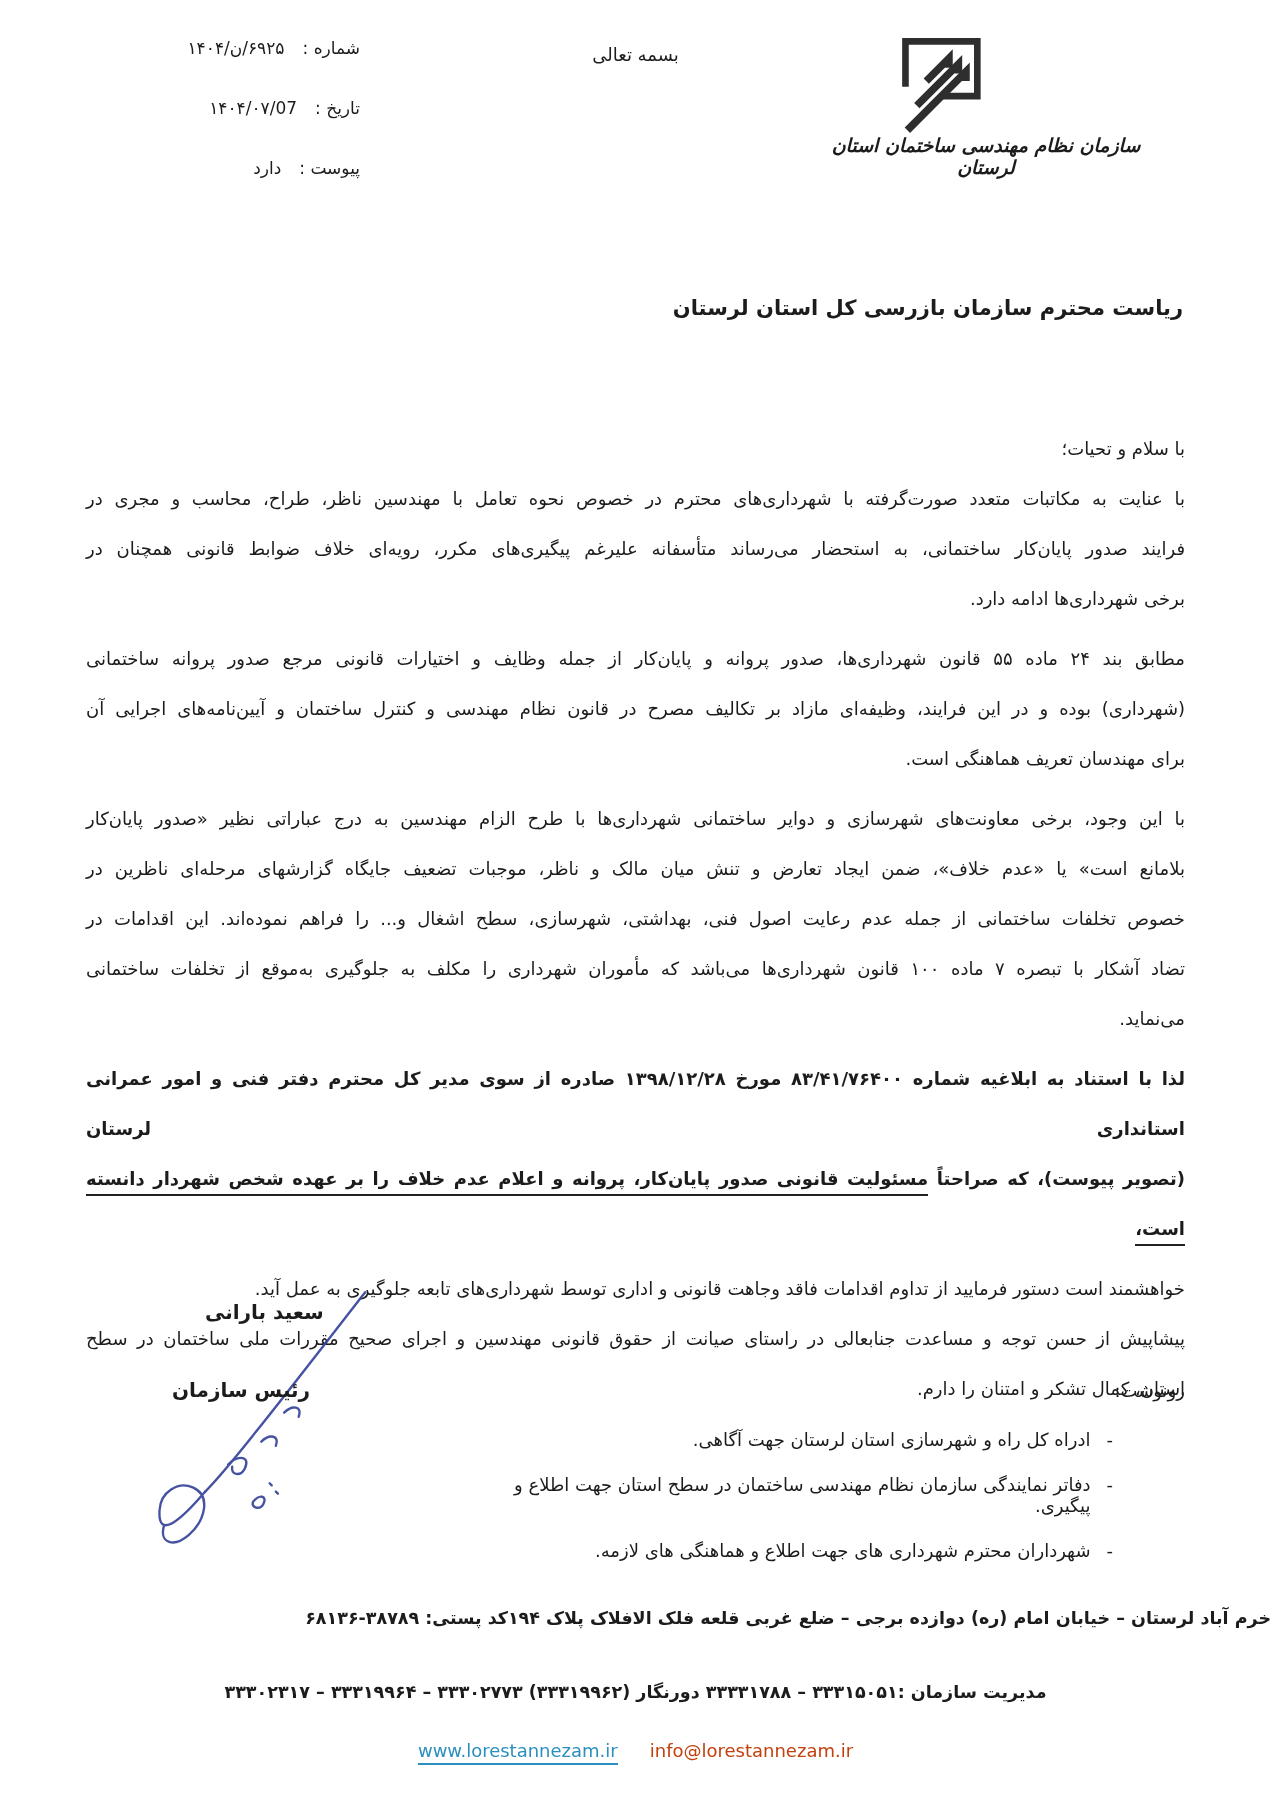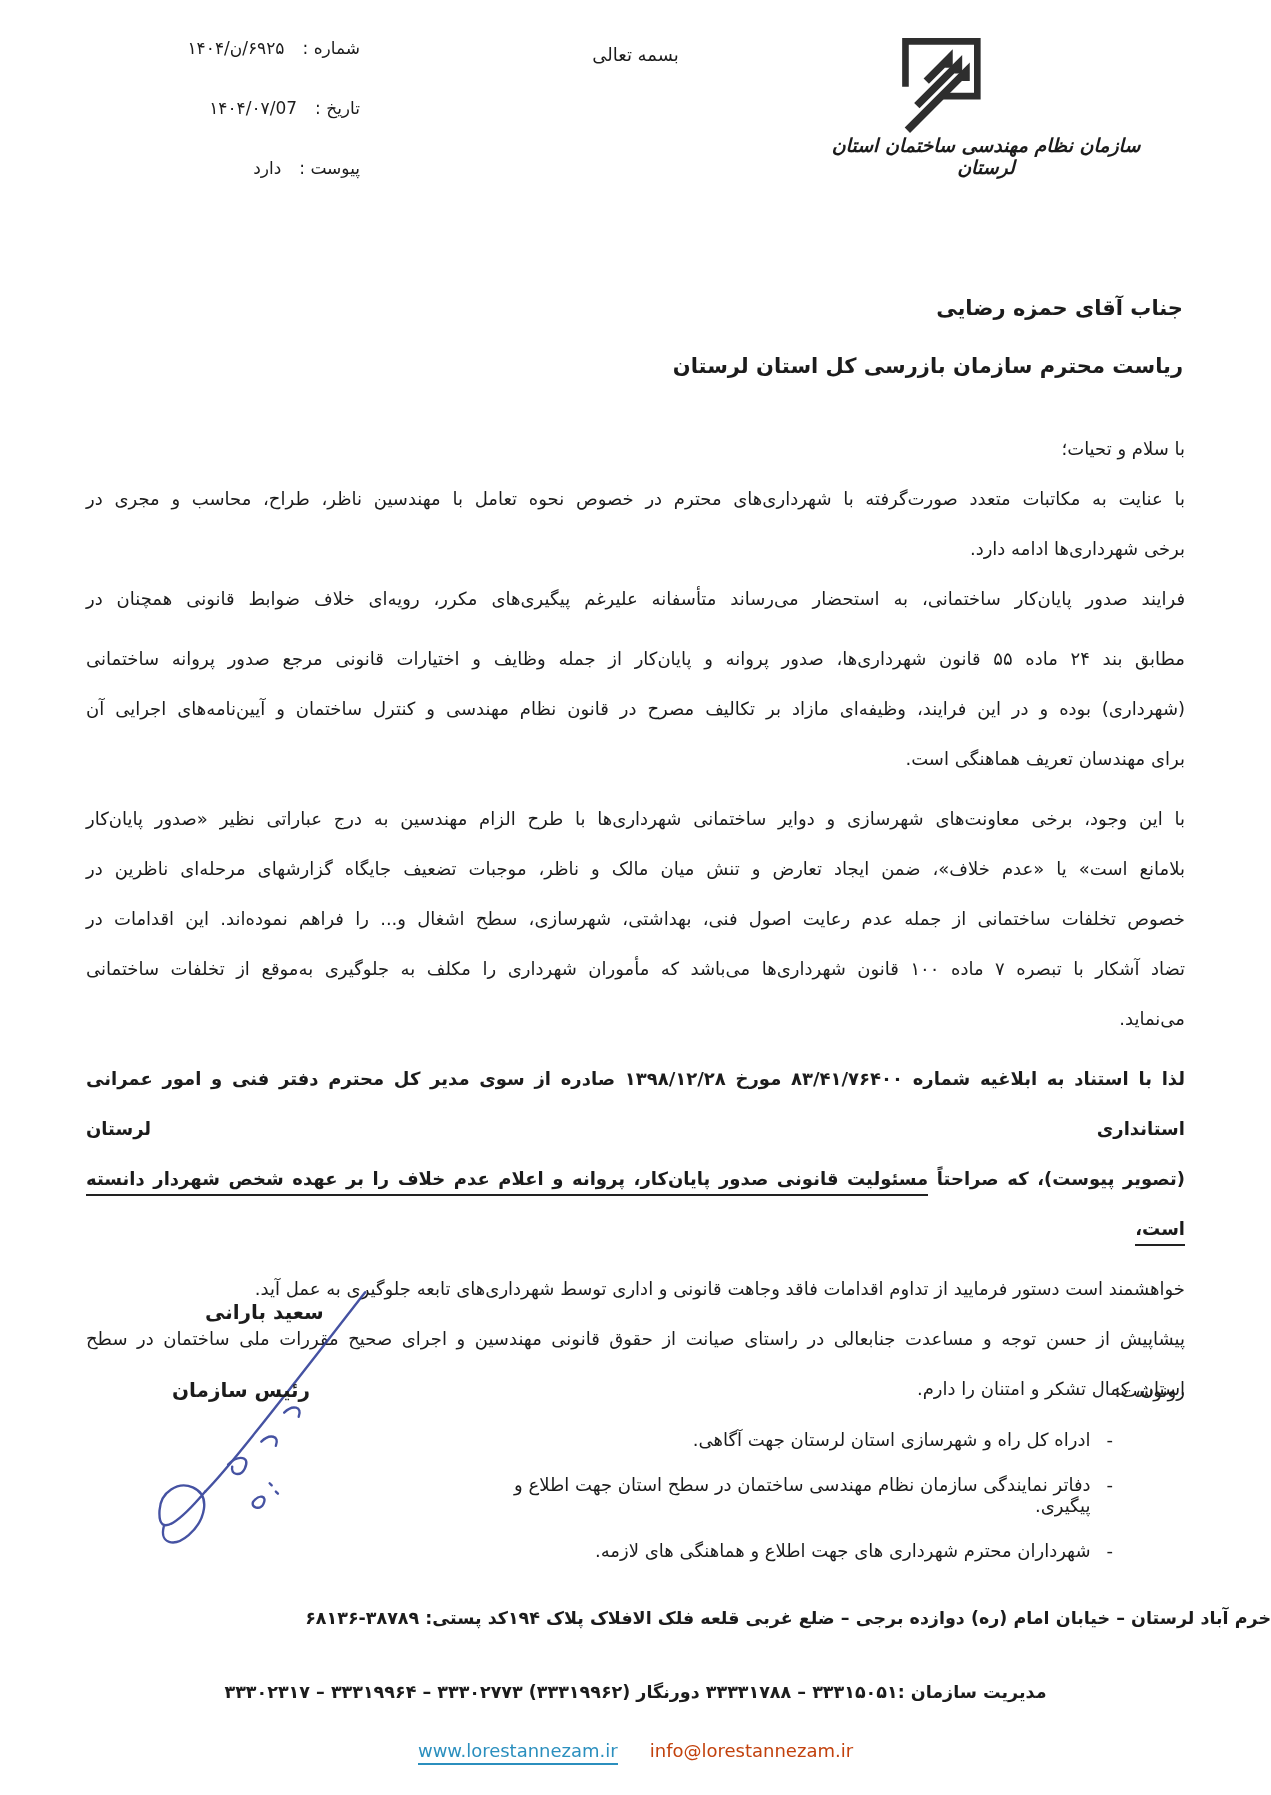--- a/index.html
+++ b/index.html
@@ -68,29 +68,28 @@
     <svg width="97" height="104" viewBox="0 0 100 110" xmlns="http://www.w3.org/2000/svg">
       <path d="M14,60 V12 H90 V70 H54" fill="none" stroke="#2e2e2e" stroke-width="7"></path>
       <path d="M36,54 L60,30 L60,40" fill="none" stroke="#2e2e2e" stroke-width="8"></path>
       <path d="M26,80 L70,36 L70,46" fill="none" stroke="#2e2e2e" stroke-width="8"></path>
       <path d="M16,106 L78,44 L78,54" fill="none" stroke="#2e2e2e" stroke-width="8"></path>
     </svg>
   </div>
   <div class="org-name">سازمان نظام مهندسی ساختمان استان لرستان</div>
 
   <div class="recipient">
-    <div class="name">جناب آقای حمزه رضایی</div>
     <div class="title">ریاست محترم سازمان بازرسی کل استان لرستان</div>
   </div>
 
   <div class="body">
     <div class="line">با سلام و تحیات؛</div>
     <div class="line jf">با عنایت به مکاتبات متعدد صورت‌گرفته با شهرداری‌های محترم در خصوص نحوه تعامل با مهندسین ناظر، طراح، محاسب و مجری در</div>
+    <div class="line jf">فرایند صدور پایان‌کار ساختمانی، به استحضار می‌رساند متأسفانه علیرغم پیگیری‌های مکرر، رویه‌ای خلاف ضوابط قانونی همچنان در</div>
     <div class="line">برخی شهرداری‌ها ادامه دارد.</div>
-    <div class="line jf">فرایند صدور پایان‌کار ساختمانی، به استحضار می‌رساند متأسفانه علیرغم پیگیری‌های مکرر، رویه‌ای خلاف ضوابط قانونی همچنان در</div>
     <div class="line jf pgap">مطابق بند ۲۴ ماده ۵۵ قانون شهرداری‌ها، صدور پروانه و پایان‌کار از جمله وظایف و اختیارات قانونی مرجع صدور پروانه ساختمانی</div>
     <div class="line jf">(شهرداری) بوده و در این فرایند، وظیفه‌ای مازاد بر تکالیف مصرح در قانون نظام مهندسی و کنترل ساختمان و آیین‌نامه‌های اجرایی آن</div>
     <div class="line">برای مهندسان تعریف هماهنگی است.</div>
     <div class="line jf pgap">با این وجود، برخی معاونت‌های شهرسازی و دوایر ساختمانی شهرداری‌ها با طرح الزام مهندسین به درج عباراتی نظیر «صدور پایان‌کار</div>
     <div class="line jf">بلامانع است» یا «عدم خلاف»، ضمن ایجاد تعارض و تنش میان مالک و ناظر، موجبات تضعیف جایگاه گزارشهای مرحله‌ای ناظرین در</div>
     <div class="line jf">خصوص تخلفات ساختمانی از جمله عدم رعایت اصول فنی، بهداشتی، شهرسازی، سطح اشغال و... را فراهم نموده‌اند. این اقدامات در</div>
     <div class="line jf">تضاد آشکار با تبصره ۷ ماده ۱۰۰ قانون شهرداری‌ها می‌باشد که مأموران شهرداری را مکلف به جلوگیری به‌موقع از تخلفات ساختمانی</div>
     <div class="line">می‌نماید.</div>
     <div class="line jf pgap b">لذا با استناد به ابلاغیه شماره ۸۳/۴۱/۷۶۴۰۰ مورخ ۱۳۹۸/۱۲/۲۸ صادره از سوی مدیر کل محترم دفتر فنی و امور عمرانی استانداری لرستان</div>
     <div class="line jf b">

